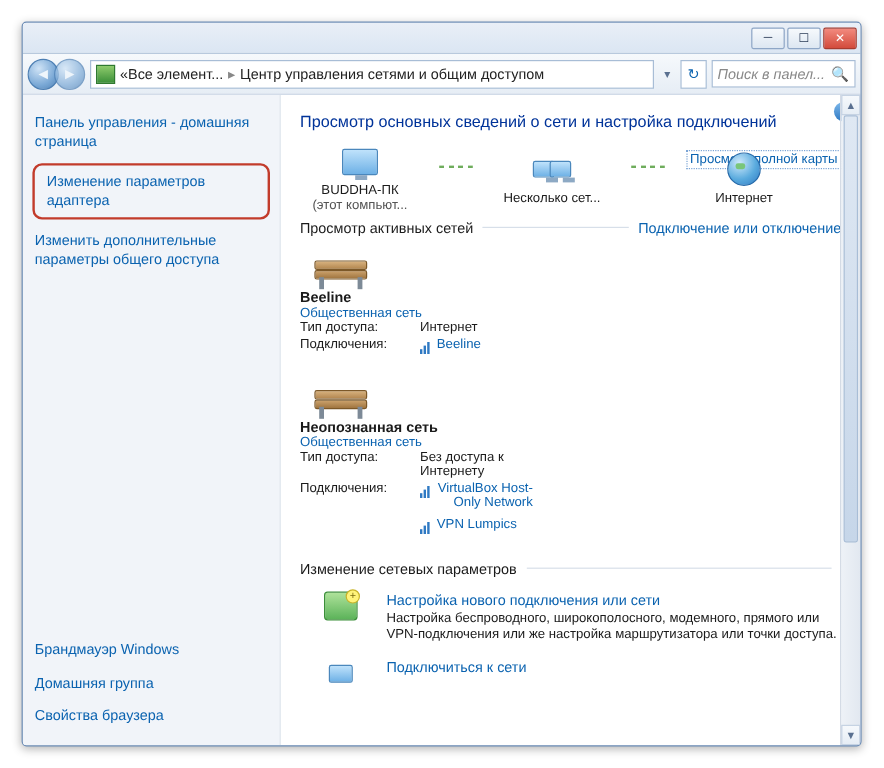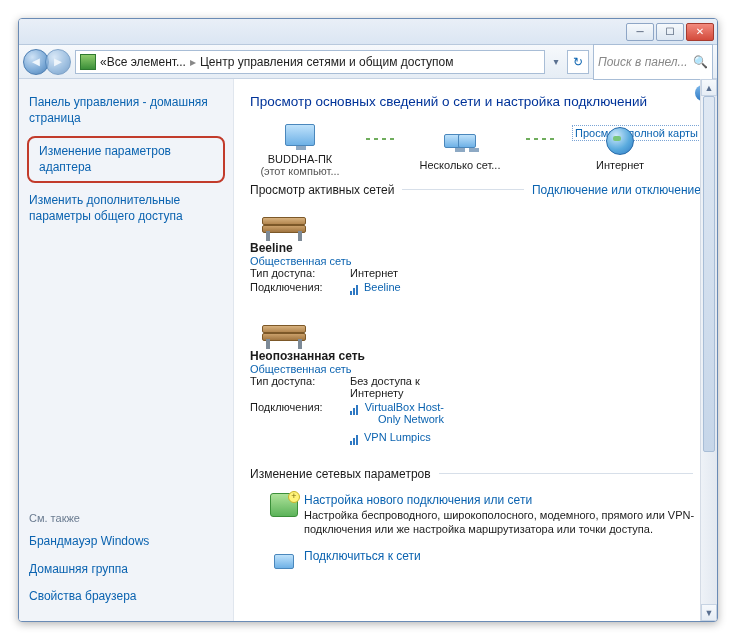--- a/index.html
+++ b/index.html
@@ -38,21 +38,21 @@
   .breadcrumb {
     flex:1; height:24px; background:#fff; border:1px solid #a8bdd6;
     display:flex; align-items:center; font-size:12px; color:#222; padding:0 4px;
     overflow:hidden;
   }
   .bc-icon { width:16px; height:16px; background:linear-gradient(#8ecb6c,#3b8f39); border:1px solid #2f7930; margin-right:4px; }
   .bc-sep { color:#888; padding:0 4px; }
   .refresh { width:22px; height:24px; border:1px solid #a8bdd6; background:#fff;
     display:flex; align-items:center; justify-content:center; font-size:12px; color:#0B63B0;}
   .searchbox {
-    width:120px; height:36px; background:#fff; border:1px solid #a8bdd6;
+    width:120px; height:23px; background:#fff; border:1px solid #a8bdd6;
     display:flex; align-items:center; font-size:12px; color:#888; font-style:italic; padding:0 4px;
   }
   .searchbox .sicn { margin-left:auto; color:#5a7da7; font-style:normal; }
 
   .body { flex:1; display:flex; overflow:hidden; }
   .sidebar {
     width:215px; background:#f1f4f9; border-right:1px solid #e0e6ee;
     padding:10px 10px; font-size:12px; color:#0B63B0;
     display:flex; flex-direction:column;
   }
@@ -107,21 +107,21 @@
   .netinfo .type { color:#0B63B0; font-size:11px; cursor:pointer; }
   .netmeta { flex:1; font-size:11px; }
   .metarow { display:flex; margin-bottom:2px; }
   .metarow .k { width:100px; color:#1b1b1b; }
   .metarow .v { color:#1b1b1b; }
   .metarow .v.link { color:#0B63B0; display:flex; align-items:flex-start; gap:4px; cursor:pointer; }
   .sigicn { width:10px; height:12px; display:inline-block; position:relative; margin-top:2px; }
   .sigicn span { position:absolute; bottom:0; width:2px; background:#2f79c3; }
   .sigicn .b1{left:0;height:4px;} .sigicn .b2{left:3px;height:7px;} .sigicn .b3{left:6px;height:10px;}
 
-  .settings-item { display:flex; gap:6px; padding:6px 0 6px 20px; }
+  .settings-item { display:flex; gap:24px; padding:6px 0 6px 20px; }
   .settings-item .icn { width:28px; height:24px; flex-shrink:0; display:flex; align-items:center; justify-content:center; }
   .icn.router { background:linear-gradient(#aee29a,#5cb35a); border:1px solid #3b8f39; border-radius:3px; position:relative; }
   .icn.router::after { content:"+"; position:absolute; right:-3px; top:-3px; width:10px; height:10px;
     background:#fff37a; border:1px solid #c7b32a; border-radius:50%; font-size:9px; line-height:9px; text-align:center; color:#7a6c10; }
   .icn.connect { position:relative; }
   .icn.connect .mon { width:20px; height:15px; background:linear-gradient(#bfe2fb,#6eb1e6); border:1px solid #4a87bc; border-radius:2px; }
   .settings-item .txt .title { color:#0B63B0; font-size:12px; cursor:pointer; }
   .settings-item .txt .desc { color:#1b1b1b; font-size:11px; line-height:1.35; margin-top:1px; }
 
   .scrollbar { position:absolute; right:0; top:0; bottom:0; width:17px;
@@ -164,21 +164,20 @@
     </div>
   </div>
 
   <div class="body">
 
     <div class="sidebar">
       <div class="side-link">Панель управления - домашняя страница</div>
       <div class="side-link highlight">Изменение параметров адаптера</div>
       <div class="side-link">Изменить дополнительные параметры общего доступа</div>
       <div class="side-sep"></div>
-      <div class="see-also">См. также</div>
       <div class="side-link">Брандмауэр Windows</div>
       <div class="side-link">Домашняя группа</div>
       <div class="side-link">Свойства браузера</div>
     </div>
 
     <div class="content">
       <div class="help-icon">?</div>
 
       <h1 class="main">Просмотр основных сведений о сети и настройка подключений</h1>
 

